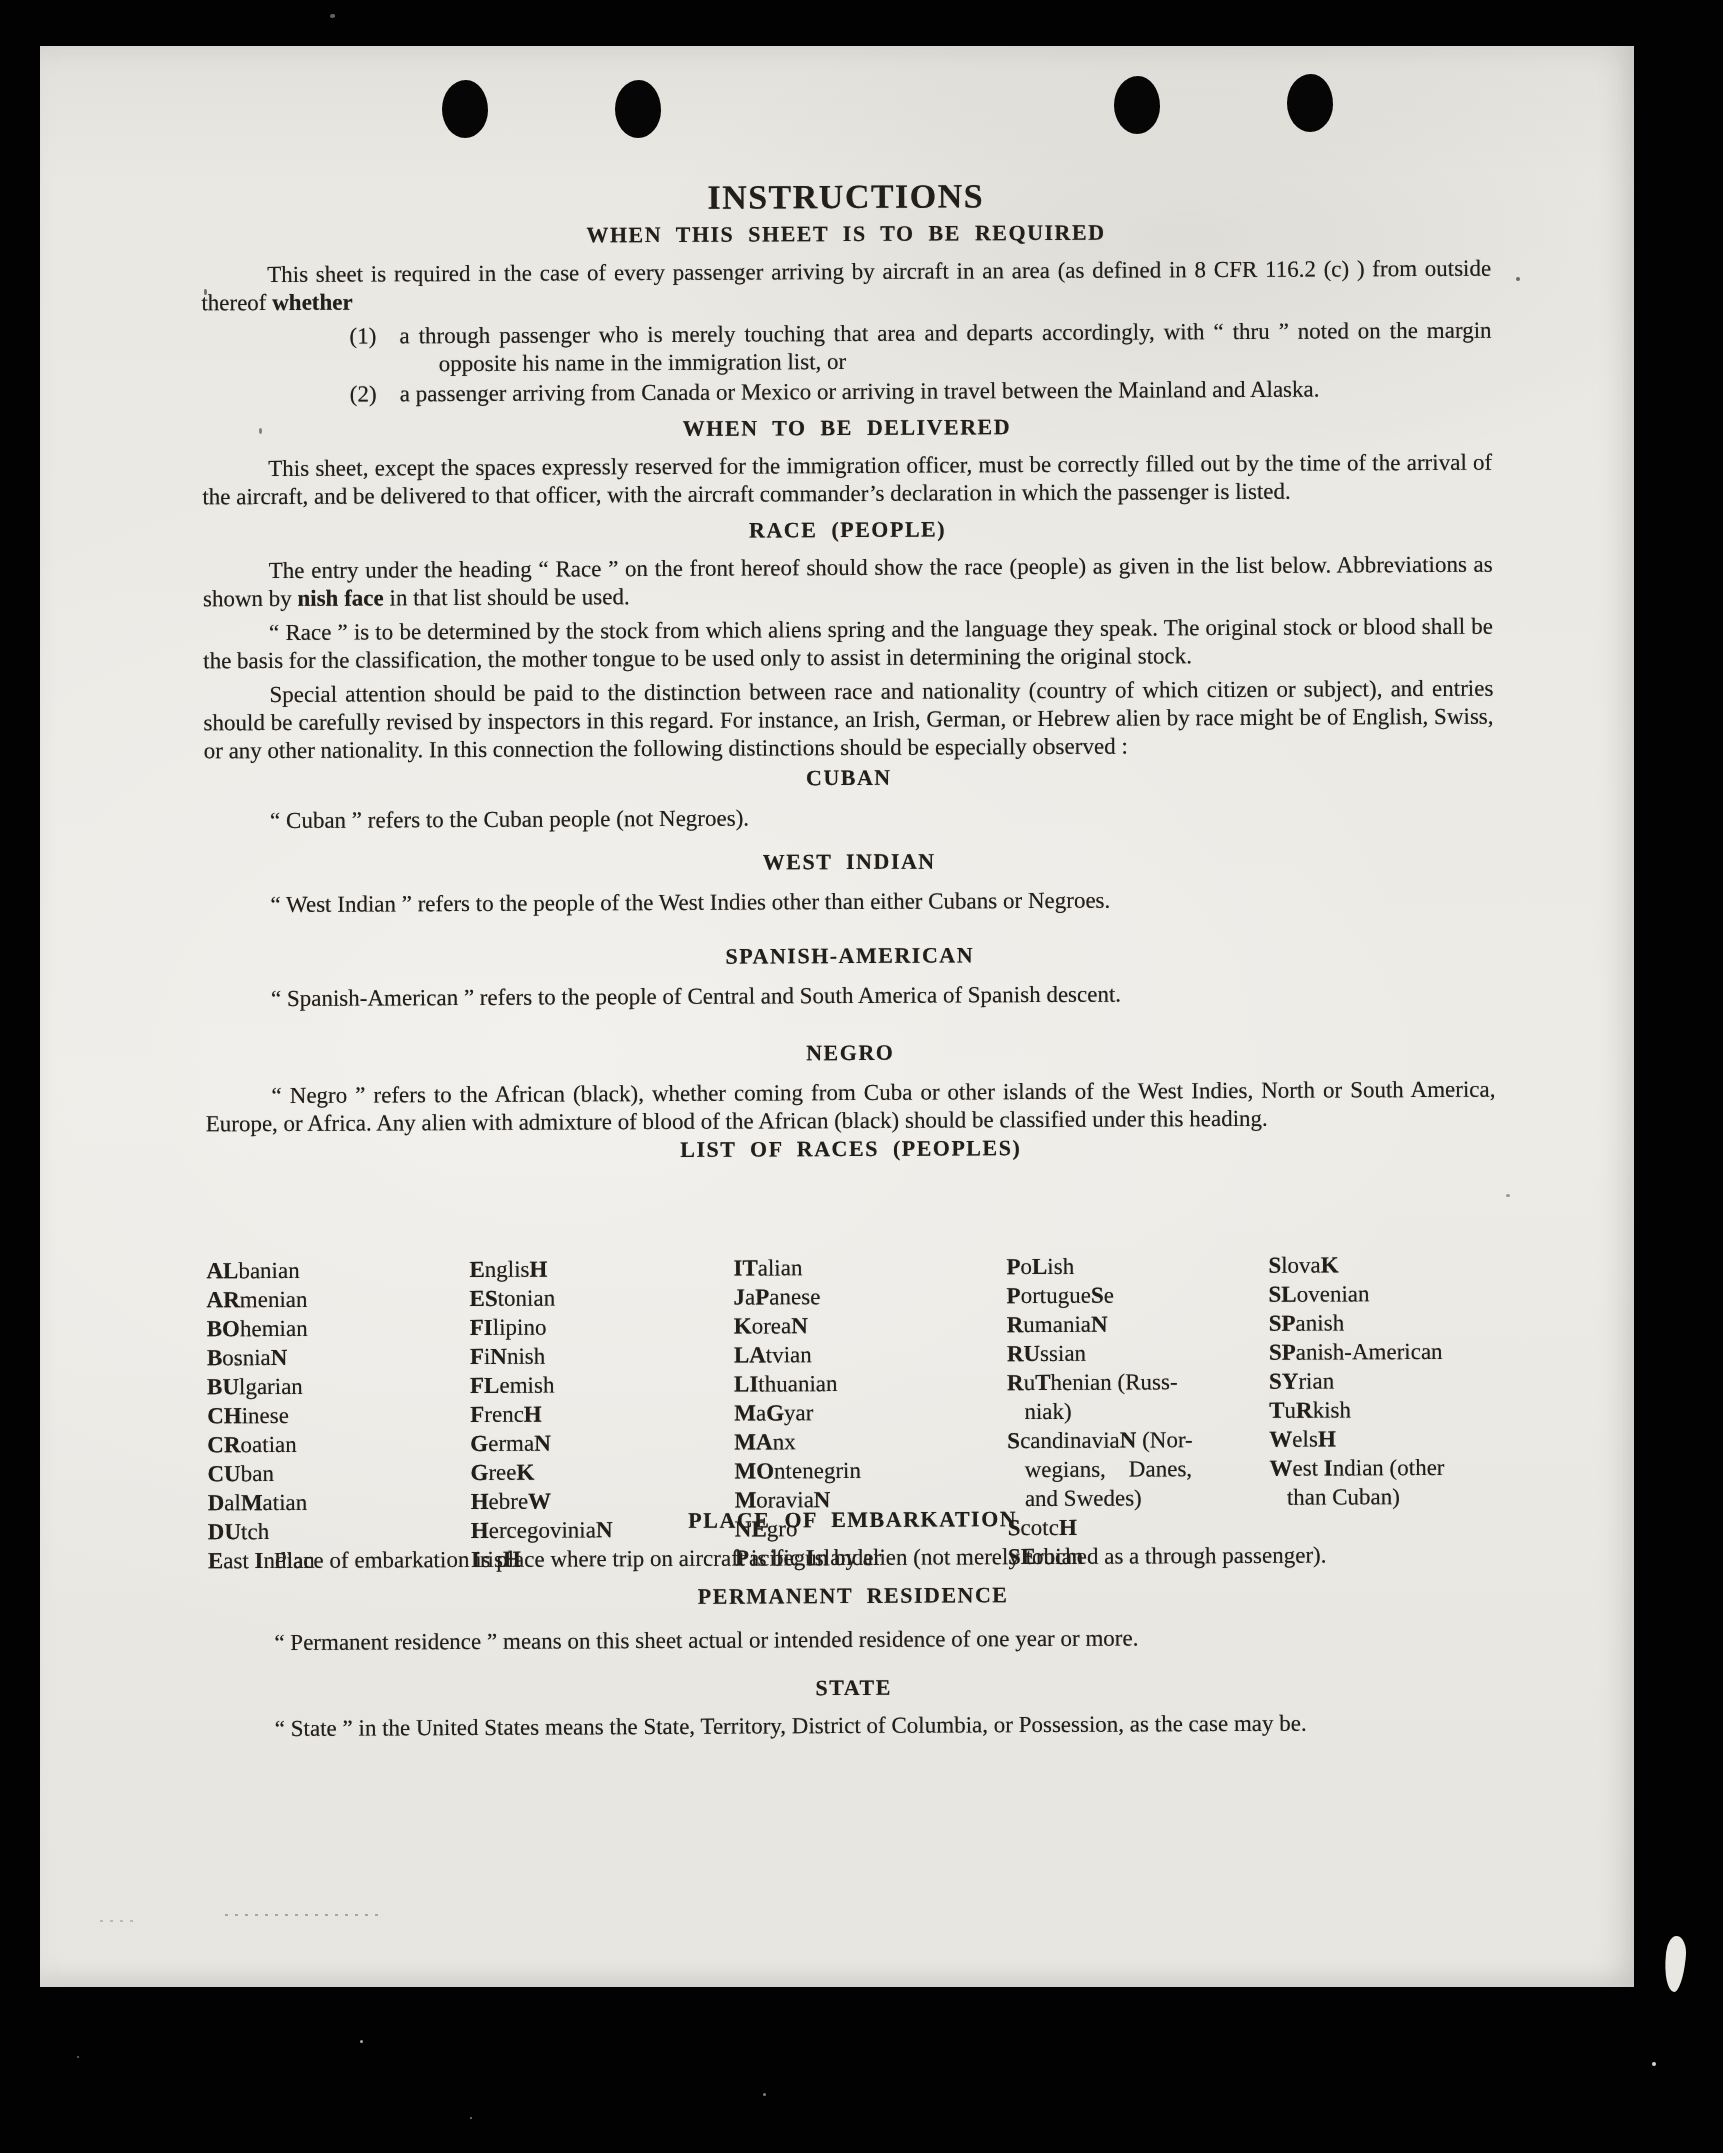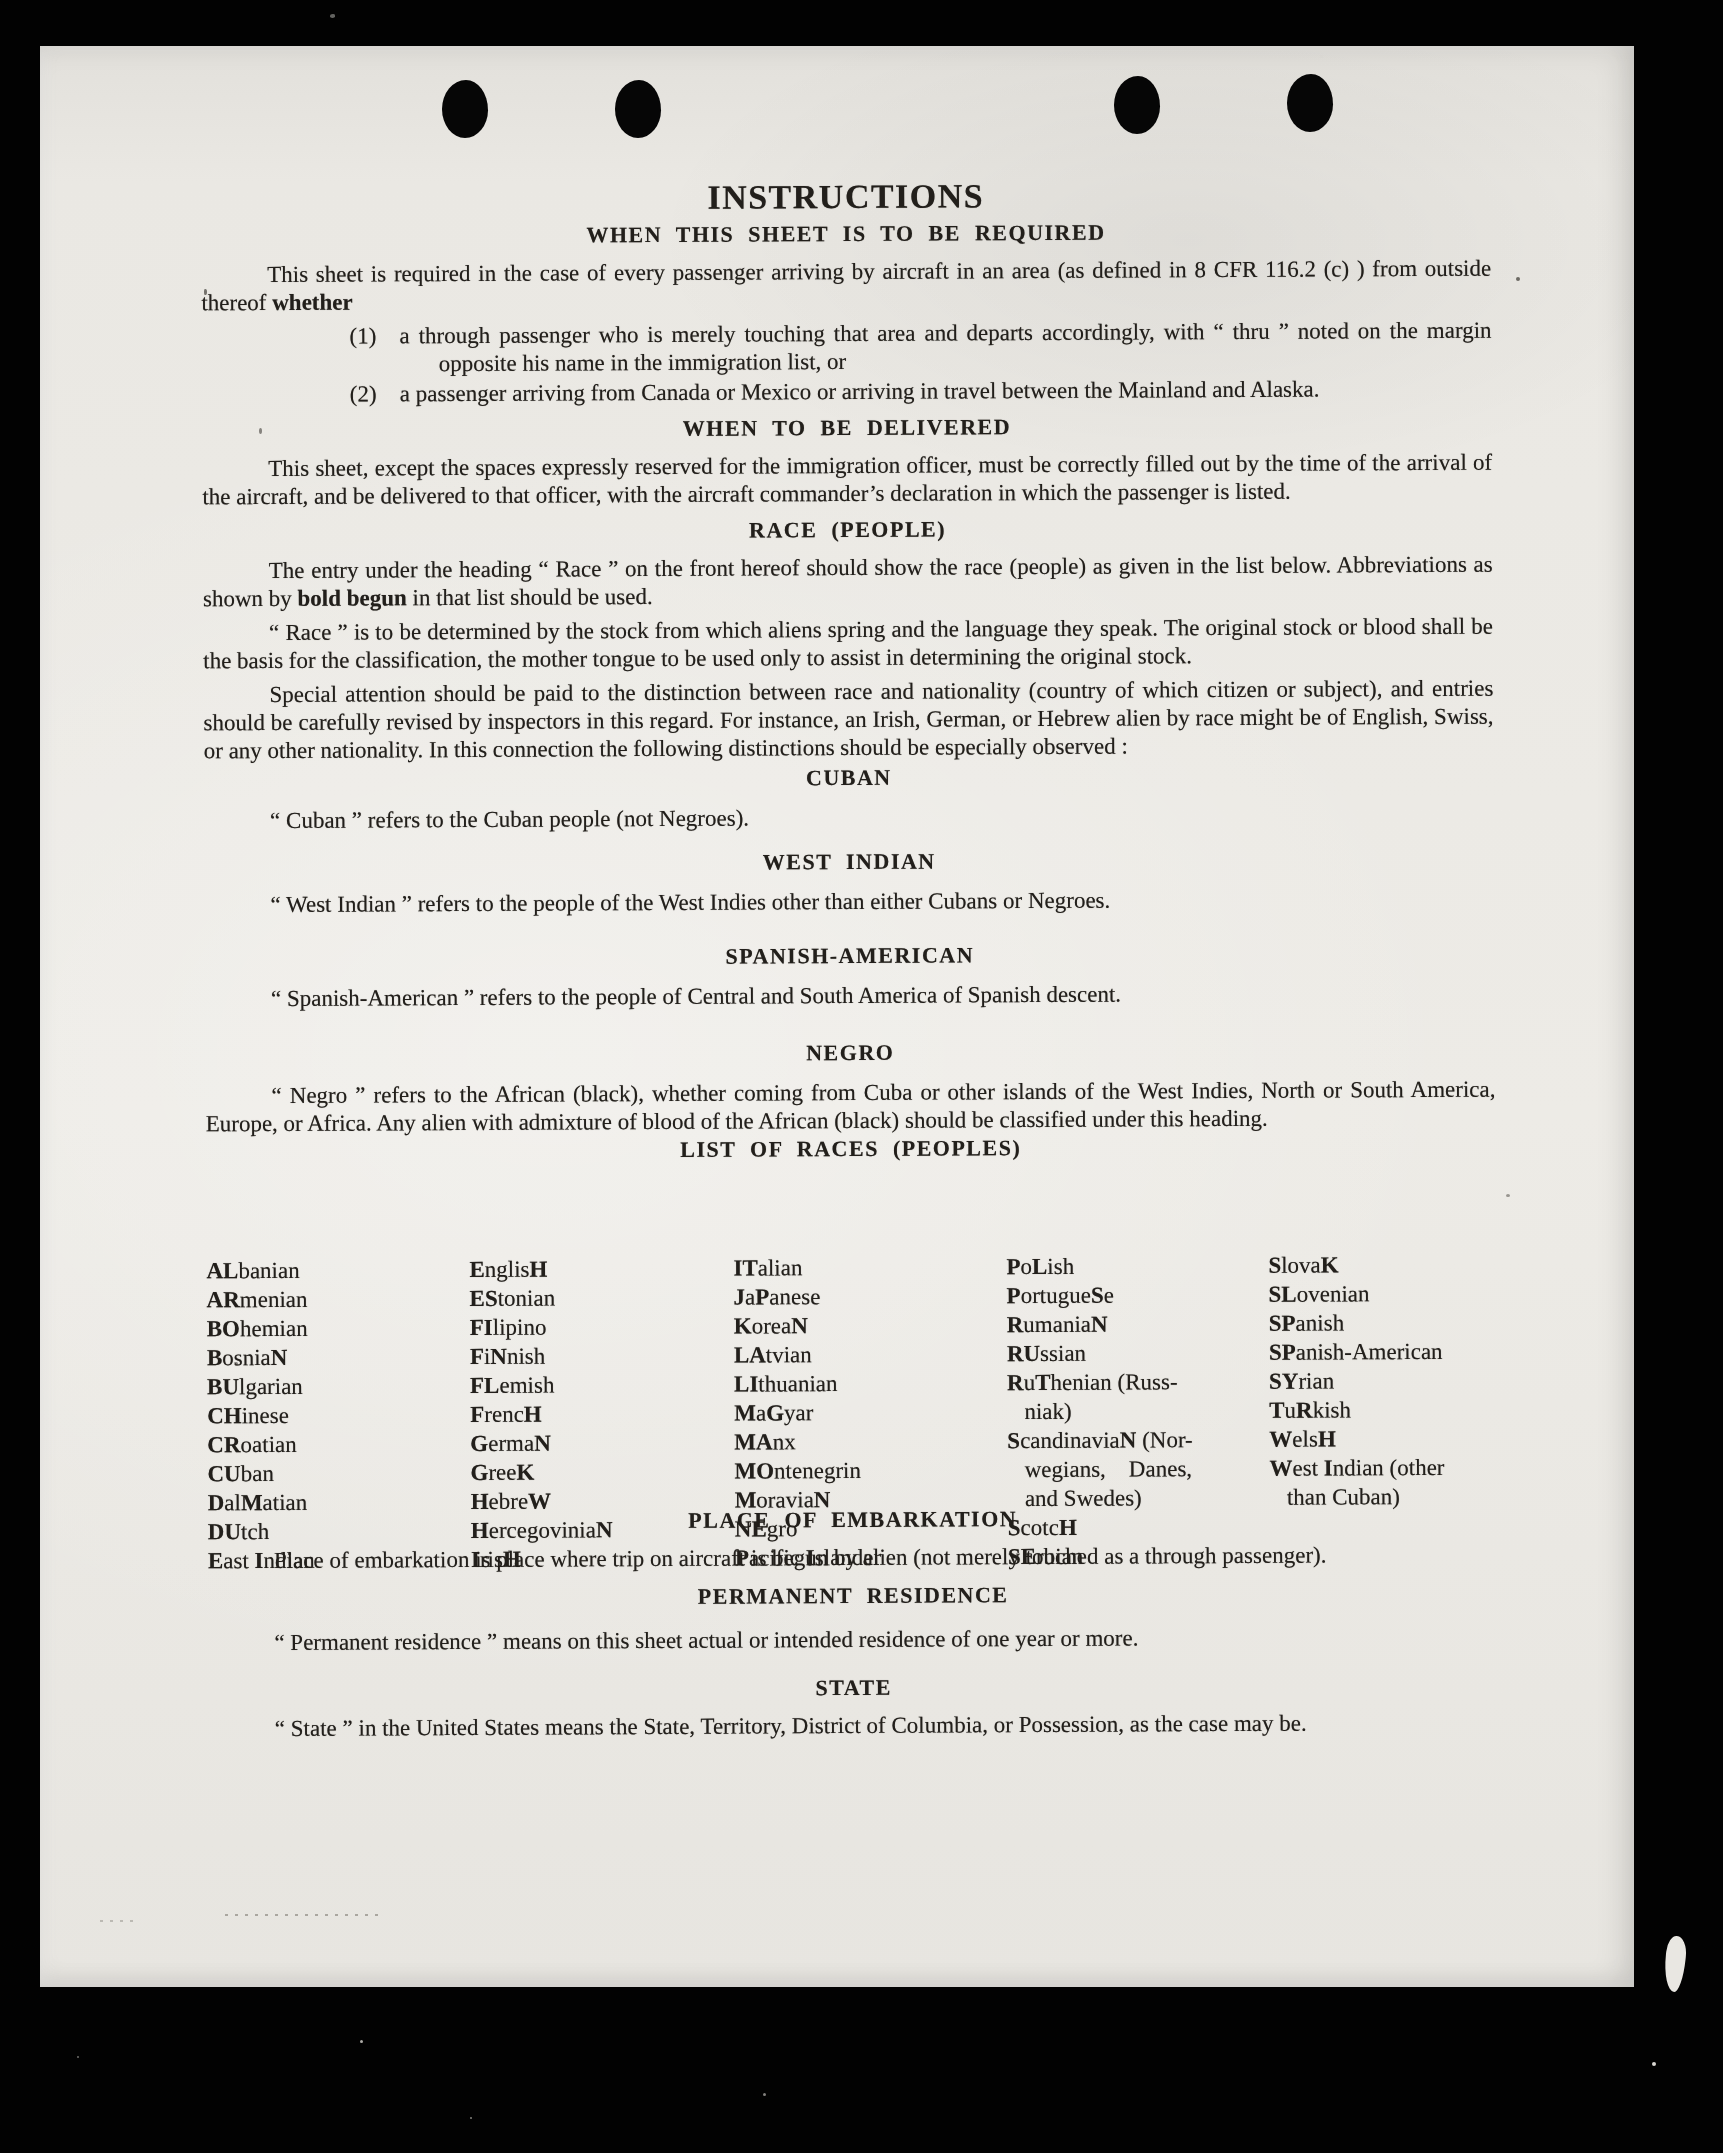--- a/index.html
+++ b/index.html
@@ -142,21 +142,21 @@
       </div>
       <div class="item" style="margin-top:2px">
         <span class="num">(2)</span>
         <span>a passenger arriving from Canada or Mexico or arriving in travel between the Mainland and Alaska.</span>
       </div>
 
       <div class="sec-heading" style="margin-top:8px">WHEN TO BE DELIVERED</div>
       <p class="para" style="margin-top:10px">This sheet, except the spaces expressly reserved for the immigration officer, must be correctly filled out by the time of the arrival of the aircraft, and be delivered to that officer, with the aircraft commander’s declaration in which the passenger is listed.</p>
 
       <div class="sec-heading" style="margin-top:8px">RACE (PEOPLE)</div>
-      <p class="para" style="margin-top:10px">The entry under the heading “ Race ” on the front hereof should show the race (people) as given in the list below. Abbreviations as shown by <b>bold begun</b> in that list should be used.</p>
+      <p class="para" style="margin-top:10px">The entry under the heading “ Race ” on the front hereof should show the race (people) as given in the list below. Abbreviations as shown by <b>nish face</b> in that list should be used.</p>
       <p class="para" style="margin-top:6px">“ Race ” is to be determined by the stock from which aliens spring and the language they speak. The original stock or blood shall be the basis for the classification, the mother tongue to be used only to assist in determining the original stock.</p>
       <p class="para" style="margin-top:6px">Special attention should be paid to the distinction between race and nationality (country of which citizen or subject), and entries should be carefully revised by inspectors in this regard. For instance, an Irish, German, or Hebrew alien by race might be of English, Swiss, or any other nationality. In this connection the following distinctions should be especially observed :</p>
 
       <div class="sec-heading" style="margin-top:2px">CUBAN</div>
       <p class="para" style="margin-top:12px">“ Cuban ” refers to the Cuban people (not Negroes).</p>
 
       <div class="sec-heading" style="margin-top:16px">WEST INDIAN</div>
       <p class="para" style="margin-top:12px">“ West Indian ” refers to the people of the West Indies other than either Cubans or Negroes.</p>
 
       <div class="sec-heading" style="margin-top:26px">SPANISH-AMERICAN</div>

